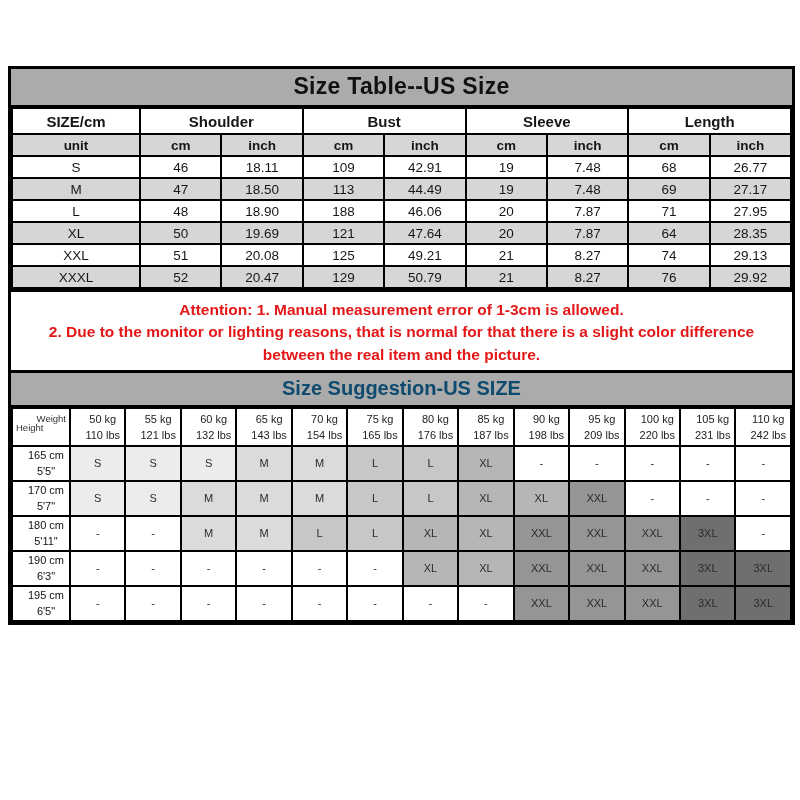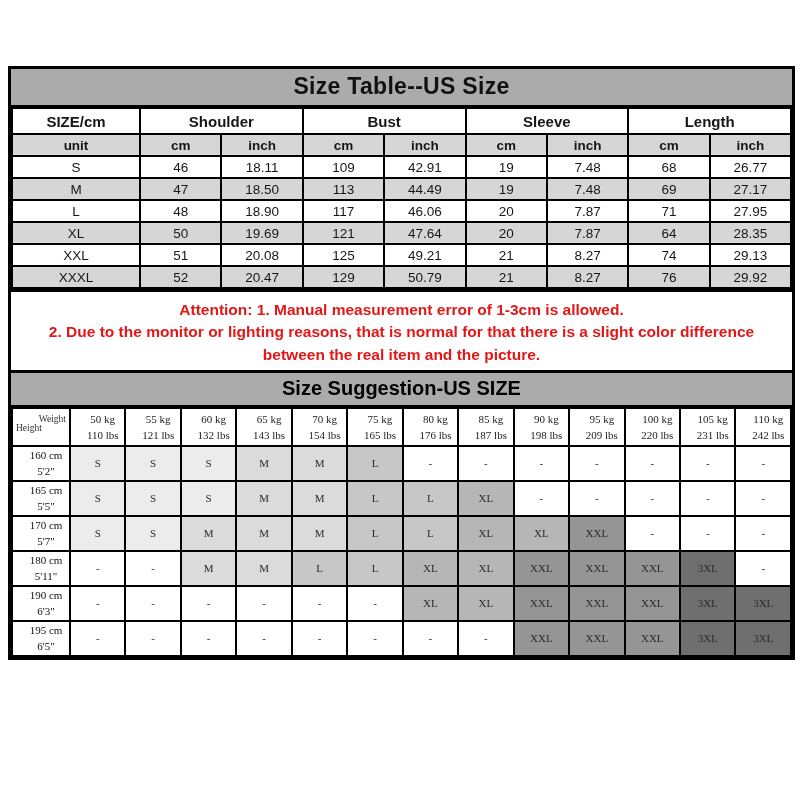--- a/index.html
+++ b/index.html
@@ -18,22 +18,22 @@
   .t1 tbody tr.shaded td{background:#d6d6d6;}
 
   
   .attention{border-top:3px solid #000;background:#fff;text-align:center;
              font-size:15.5px;font-weight:bold;line-height:1.45;padding:7px 6px 9px;}
   .attention p{margin:0;}
 
   
   .t2-section{position:absolute;left:8px;top:370px;width:781px;border:3px solid #000;background:#fff;}
   .t2-title{background:#ababab;border-bottom:2px solid #000;text-align:center;
-            font-size:20px;font-weight:bold;color:#000000;padding:4px 0 5px;}
-  table.t2{width:100%;border-collapse:collapse;table-layout:fixed;font-family:Liberation Serif, serif;}
+            font-size:20px;font-weight:bold;color:#0c4a6e;padding:4px 0 5px;}
+  table.t2{width:100%;border-collapse:collapse;table-layout:fixed;}
   .t2 th,.t2 td{border:2px solid #000;text-align:center;padding:0;overflow:hidden;}
   .t2 thead th{height:36px;font-size:11px;font-weight:normal;color:#222;background:#fff;line-height:1.5;}
   .t2 tbody td{height:33px;font-size:11px;color:#2b2b2b;line-height:1.45;}
   .t2 .hrow-label{background:#fff;color:#111;}
   .t2 .two-line span{display:block;margin-left:10px;}
 
   
   .corner{position:relative;background:
       linear-gradient(to bottom right,
         rgba(0,0,0,0) calc(50% - 1px), #3c3c3c calc(50% - 1px),
@@ -100,21 +100,21 @@
             <td>44.49</td>
             <td>19</td>
             <td>7.48</td>
             <td>69</td>
             <td>27.17</td>
           </tr>
           <tr>
             <td>L</td>
             <td>48</td>
             <td>18.90</td>
-            <td>117</td>
+            <td>188</td>
             <td>46.06</td>
             <td>20</td>
             <td>7.87</td>
             <td>71</td>
             <td>27.95</td>
           </tr>
           <tr class="shaded">
             <td>XL</td>
             <td>50</td>
             <td>19.69</td>
@@ -231,39 +231,20 @@
             </th>
             <th class="two-line">
               <span>110 kg</span>
               <span>242 lbs</span>
             </th>
           </tr>
         </thead>
       <tbody>
           <tr>
             <td class="hrow-label two-line">
-              <span>160 cm</span>
-              <span>5'2"</span>
-            </td>
-            <td style="background: rgb(236, 236, 236);">S</td>
-            <td style="background: rgb(236, 236, 236);">S</td>
-            <td style="background: rgb(236, 236, 236);">S</td>
-            <td style="background: rgb(219, 219, 219);">M</td>
-            <td style="background: rgb(219, 219, 219);">M</td>
-            <td style="background: rgb(199, 199, 199);">L</td>
-            <td style="background: rgb(255, 255, 255);">-</td>
-            <td style="background: rgb(255, 255, 255);">-</td>
-            <td style="background: rgb(255, 255, 255);">-</td>
-            <td style="background: rgb(255, 255, 255);">-</td>
-            <td style="background: rgb(255, 255, 255);">-</td>
-            <td style="background: rgb(255, 255, 255);">-</td>
-            <td style="background: rgb(255, 255, 255);">-</td>
-          </tr>
-          <tr>
-            <td class="hrow-label two-line">
               <span>165 cm</span>
               <span>5'5"</span>
             </td>
             <td style="background: rgb(236, 236, 236);">S</td>
             <td style="background: rgb(236, 236, 236);">S</td>
             <td style="background: rgb(236, 236, 236);">S</td>
             <td style="background: rgb(219, 219, 219);">M</td>
             <td style="background: rgb(219, 219, 219);">M</td>
             <td style="background: rgb(199, 199, 199);">L</td>
             <td style="background: rgb(199, 199, 199);">L</td>

